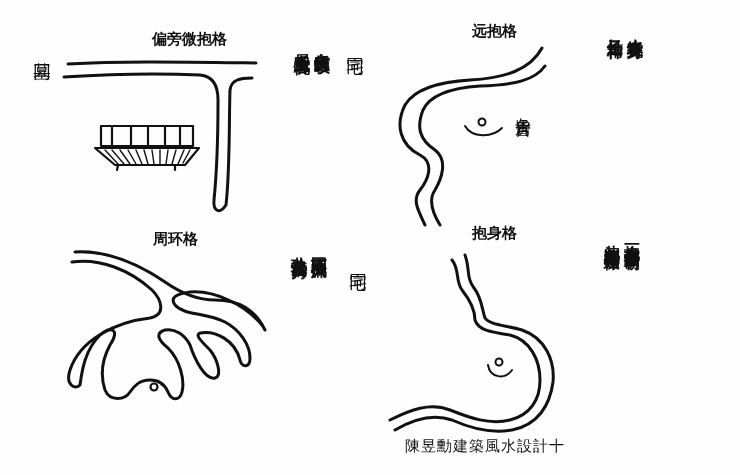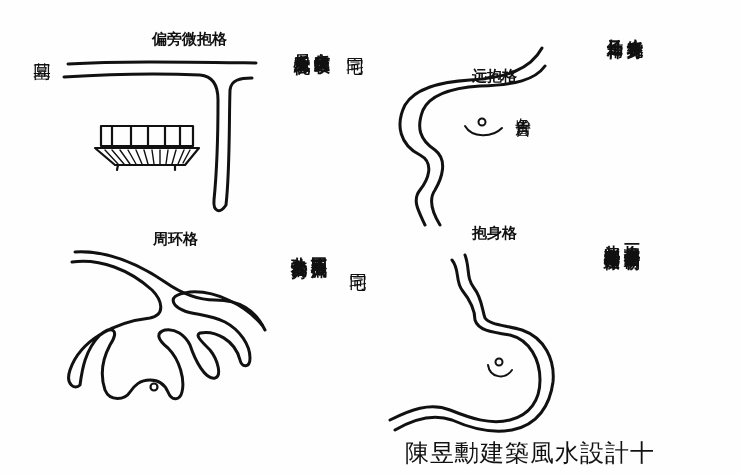--- a/index.html
+++ b/index.html
@@ -3,21 +3,21 @@
   <meta charset="utf-8">
   <style>
     html, body { margin: 0; padding: 0; background: #ffffff; }
     body { width: 740px; height: 475px; position: relative; overflow: hidden;
            font-family: "DejaVu Sans", sans-serif; color: #111; }
     .canvas { position: absolute; left: 0; top: 0; width: 740px; height: 475px; background: #fefefe; }
     svg.drawing { position: absolute; left: 0; top: 0; }
     .title { position: absolute; font-weight: bold; font-size: 15px; letter-spacing: 0px; color: #111; white-space: nowrap; }
     .vcol { position: absolute; writing-mode: vertical-rl; font-weight: bold; font-size: 16px; line-height: 20px; letter-spacing: 1px; color: #111; }
     .vlabel { position: absolute; writing-mode: vertical-rl; font-size: 18px; letter-spacing: 2px; color: #111; }
-    .caption { position: absolute; font-family: "DejaVu Serif", serif; font-size: 24px; letter-spacing: 1px; color: #111; white-space: nowrap; }
+    .caption { position: absolute; font-family: "DejaVu Serif", serif; font-size: 15px; letter-spacing: 1px; color: #111; white-space: nowrap; }
   </style>
 </head>
 <body>
 
 <div class="canvas">
 
   <svg class="drawing" width="740" height="475" viewBox="0 0 740 475" fill="none" stroke="#111" stroke-width="3" stroke-linecap="round" stroke-linejoin="round">
 
     <g>
       <path d="M68 64 C120 61, 180 62, 256 63"></path>
@@ -60,21 +60,21 @@
       <path d="M488 365 C490 378, 505 380, 512 370"></path>
     </g>
   </svg>
 
   <div class="title" style="left:152px; top:30px;">偏旁微抱格</div>
   <div class="vlabel" style="left:30px; top:48px;">墓同</div>
   <div class="vlabel" style="left:343px; top:42px;">宅同</div>
   <div class="vcol" style="left:312px; top:40px;">白虎长河带里收</div>
   <div class="vcol" style="left:292px; top:40px;">安居乐业总无忧</div>
 
-  <div class="title" style="left:472px; top:22px;margin-top:45px;">远抱格</div>
+  <div class="title" style="left:472px; top:22px;">远抱格</div>
   <div class="vcol" style="left:513px; top:105px; font-weight:normal;">各房皆吉</div>
   <div class="vcol" style="left:625px; top:26px;">水绕青龙身</div>
   <div class="vcol" style="left:605px; top:26px;">长子足精神</div>
 
   <div class="title" style="left:153px; top:230px;font-family:Liberation Mono, monospace;">周环格</div>
   <div class="vlabel" style="left:346px; top:258px;">宅同</div>
   <div class="vcol" style="left:309px; top:244px;">八国周环不漏风</div>
   <div class="vcol" style="left:289px; top:244px;">儿孙富贵福无穷</div>
 
   <div class="title" style="left:472px; top:224px;">抱身格</div>

